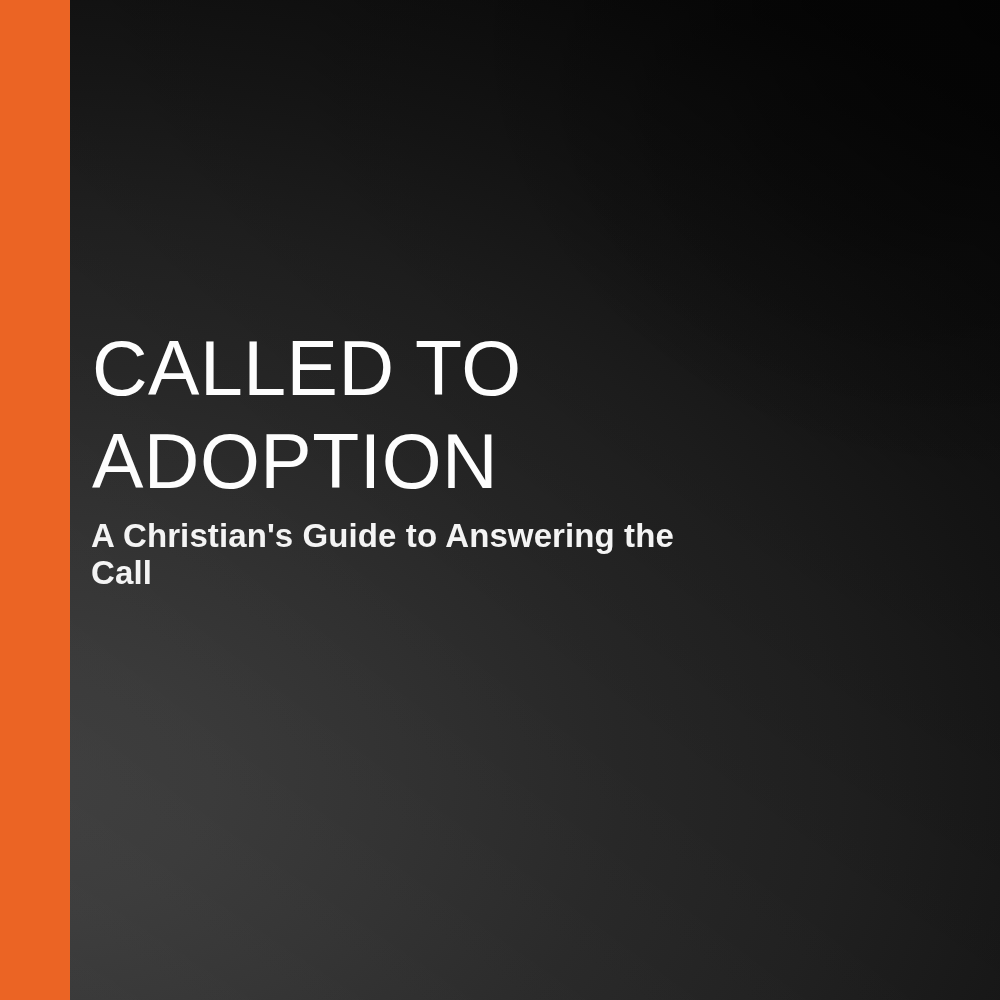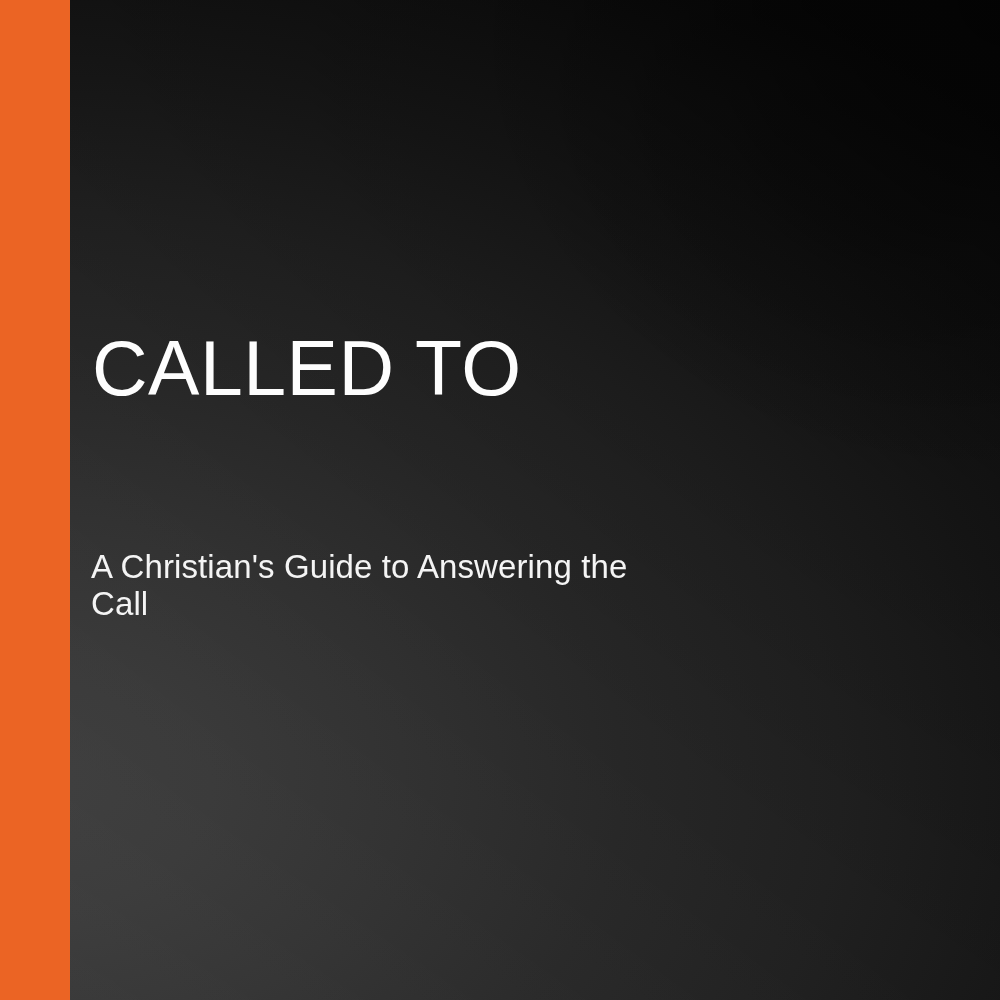--- a/index.html
+++ b/index.html
@@ -94,24 +94,24 @@
     font-weight: 300;
     line-height: 93px;
     letter-spacing: 0.5px;
     color: #fdfdfd;
     white-space: nowrap;
   }
 
   .subtitle {
     position: absolute;
     left: 91px;
-    top: 548px;
+    top: 517px;
     width: 600px;
     font-size: 33px;
-    font-weight: 400;
+    font-weight: 700;
     line-height: 37px;
     letter-spacing: 0.1px;
     color: #f4f4f4;
   }
 
   .author {
     position: absolute;
     left: 98px;
     top: 875px;
     font-size: 31px;
@@ -130,19 +130,20 @@
   <div class="bg-glow"></div>
   <div class="bg-diagonal"></div>
   <div class="bg-corner"></div>
 
   <div class="accent-stripe"></div>
 
   <div class="text-layer">
 
     <div class="title-block">
       <span class="title-line">CALLED TO</span>
+      <span class="title-line">ADOPTION</span>
     </div>
 
     <div class="subtitle">A Christian's Guide to Answering the Call</div>
 
 
   </div>
 </div>
 
 </body></html>

